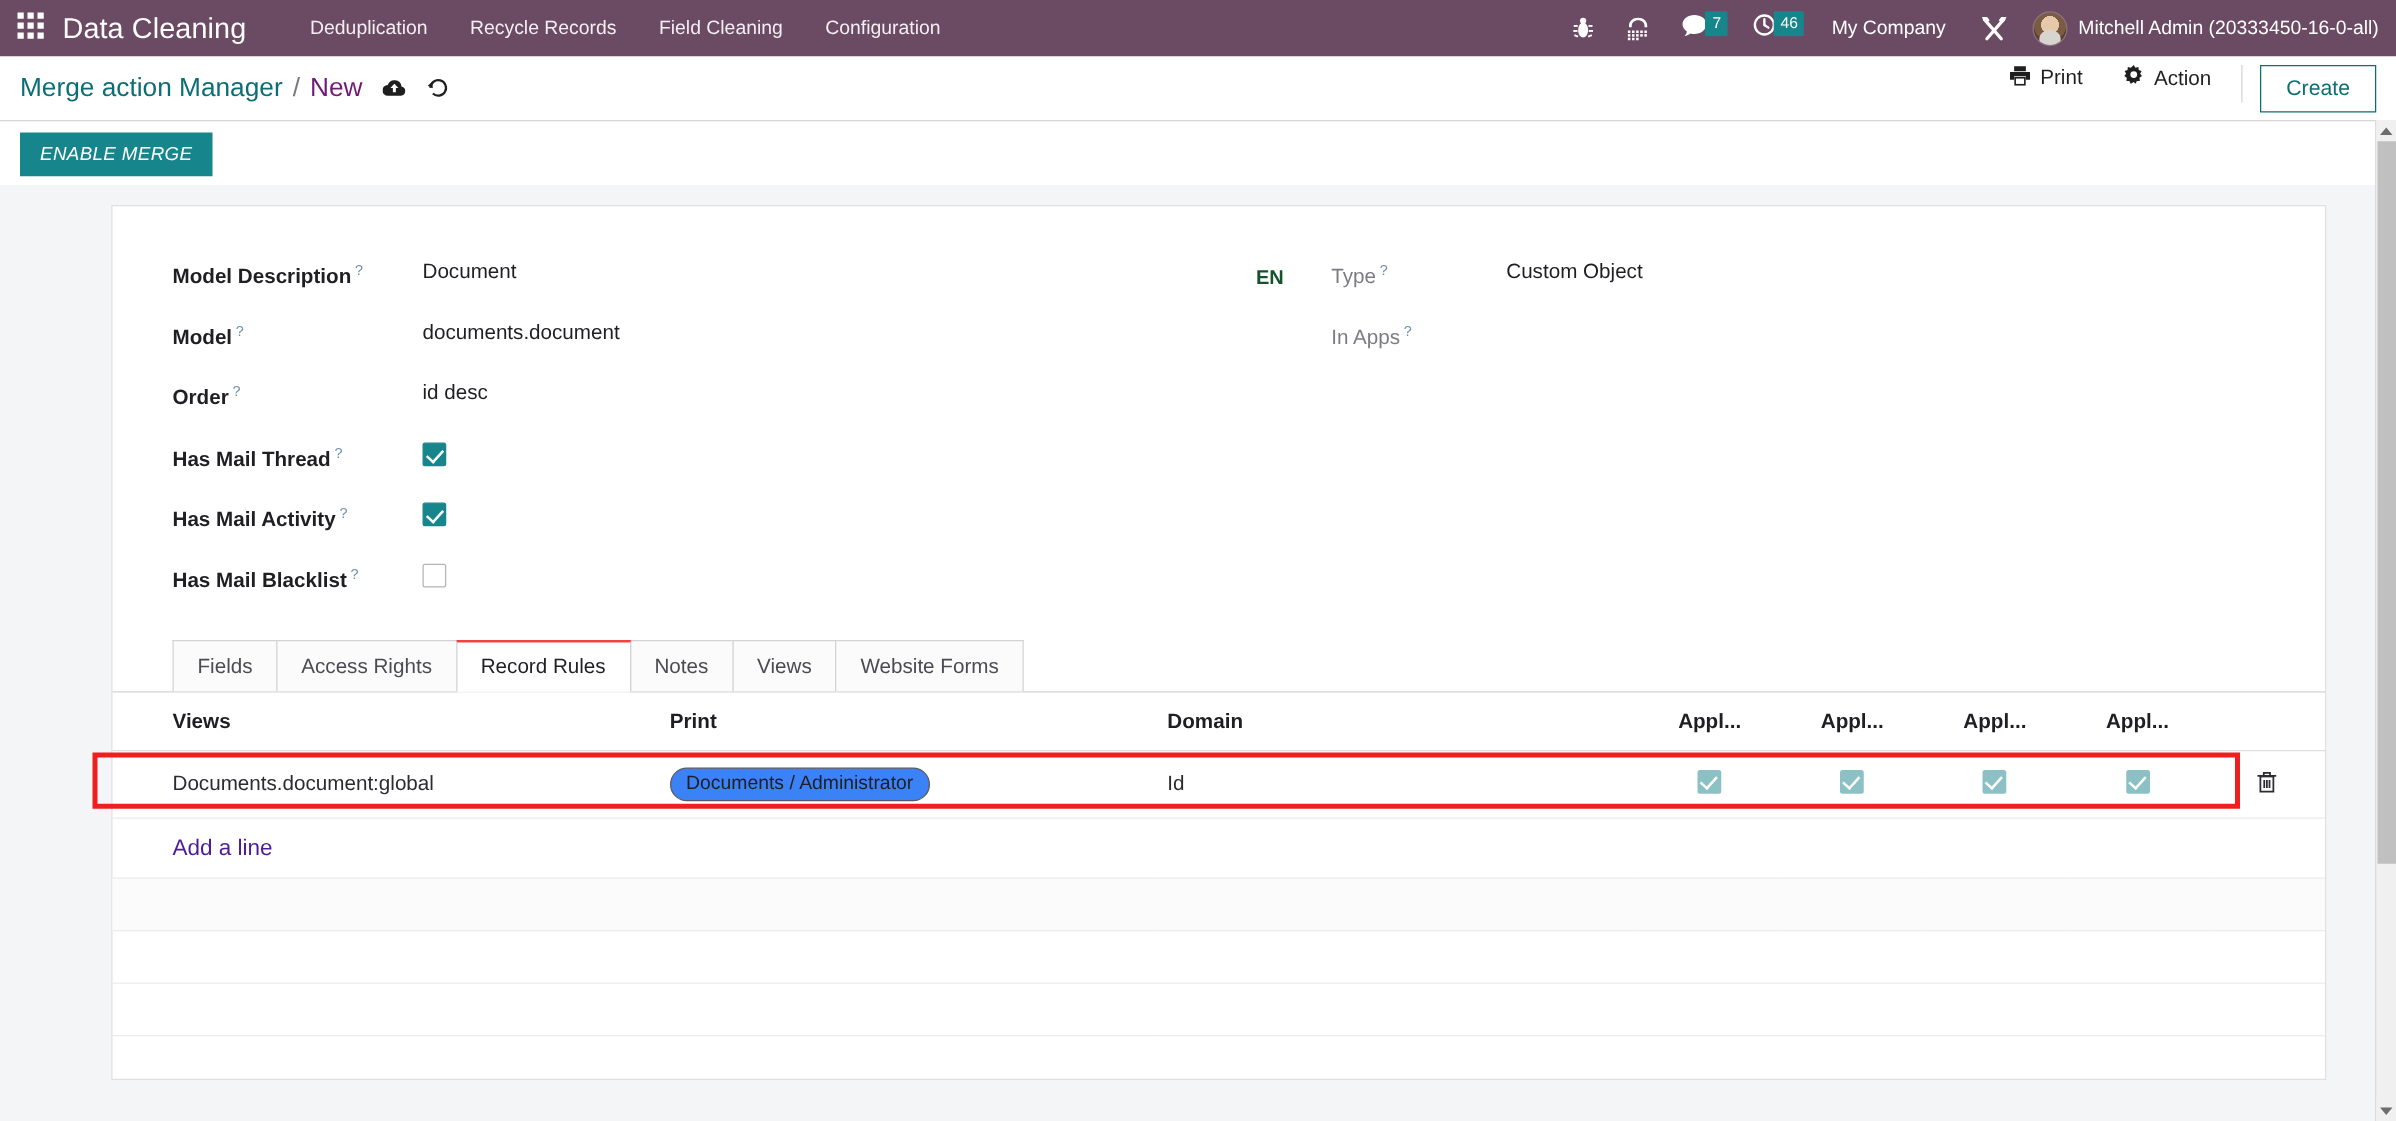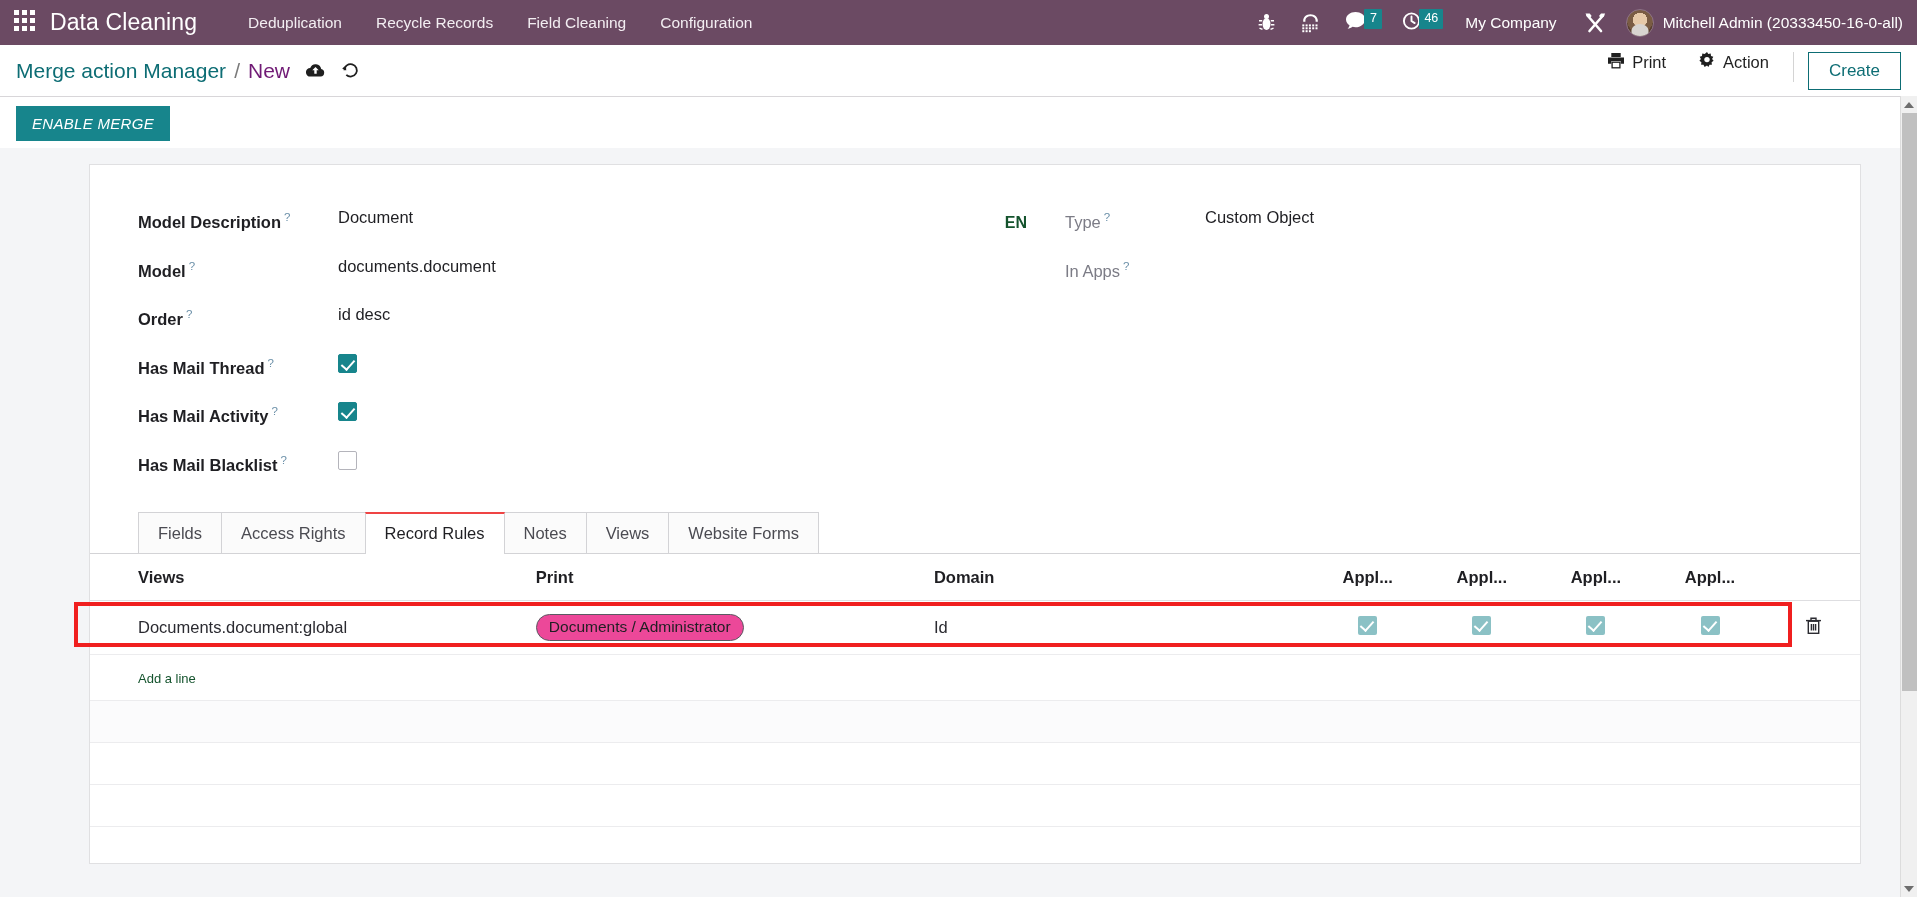--- a/index.html
+++ b/index.html
@@ -176,35 +176,35 @@
     border-bottom: 1px solid #ececee; white-space: nowrap;
   }
   .col-name { padding-left: 48px !important; width: 330px; }
   .col-groups { width: 300px; }
   .col-domain { width: 290px; }
   .col-appl { width: 86px; }
   .col-trash { width: 70px; }
   .tag-pill {
     display: inline-block; border: 1px solid #5a5a62; border-radius: 14px;
     padding: 3px 12px 4px; font-size: 15.5px; color: #1f1f23;
-    background: #ec4899; cursor: pointer;
+    background: #3b82f6; cursor: pointer;
   }
   .cb-ro {
     width: 19px; height: 19px; background: #8bc1c5; display: inline-block;
     position: relative; border-radius: 2px; cursor: pointer;
   }
   .cb-ro::after {
     content: ""; position: absolute; left: 5px; top: 2px;
     width: 6px; height: 11px; border: solid #ffffff;
     border-width: 0 2.2px 2.2px 0; transform: rotate(42deg);
   }
   .trash-btn { cursor: pointer; display: inline-block; line-height: 0; }
   .add-line-row td { border-bottom: 1px solid #ececee; }
   .add-line {
-    color: #14532d; font-size: 13px; cursor: pointer;
+    color: #4c1d95; font-size: 18px; cursor: pointer;
     display: inline-block;
   }
   .empty-row td { height: 42px; border-bottom: 1px solid #ececee; }
   .empty-row.shade td { background: #fbfbfc; }
 
   
   .red-box {
     position: absolute; border: 4px solid #f01f1f; pointer-events: none;
     z-index: 9;
   }

